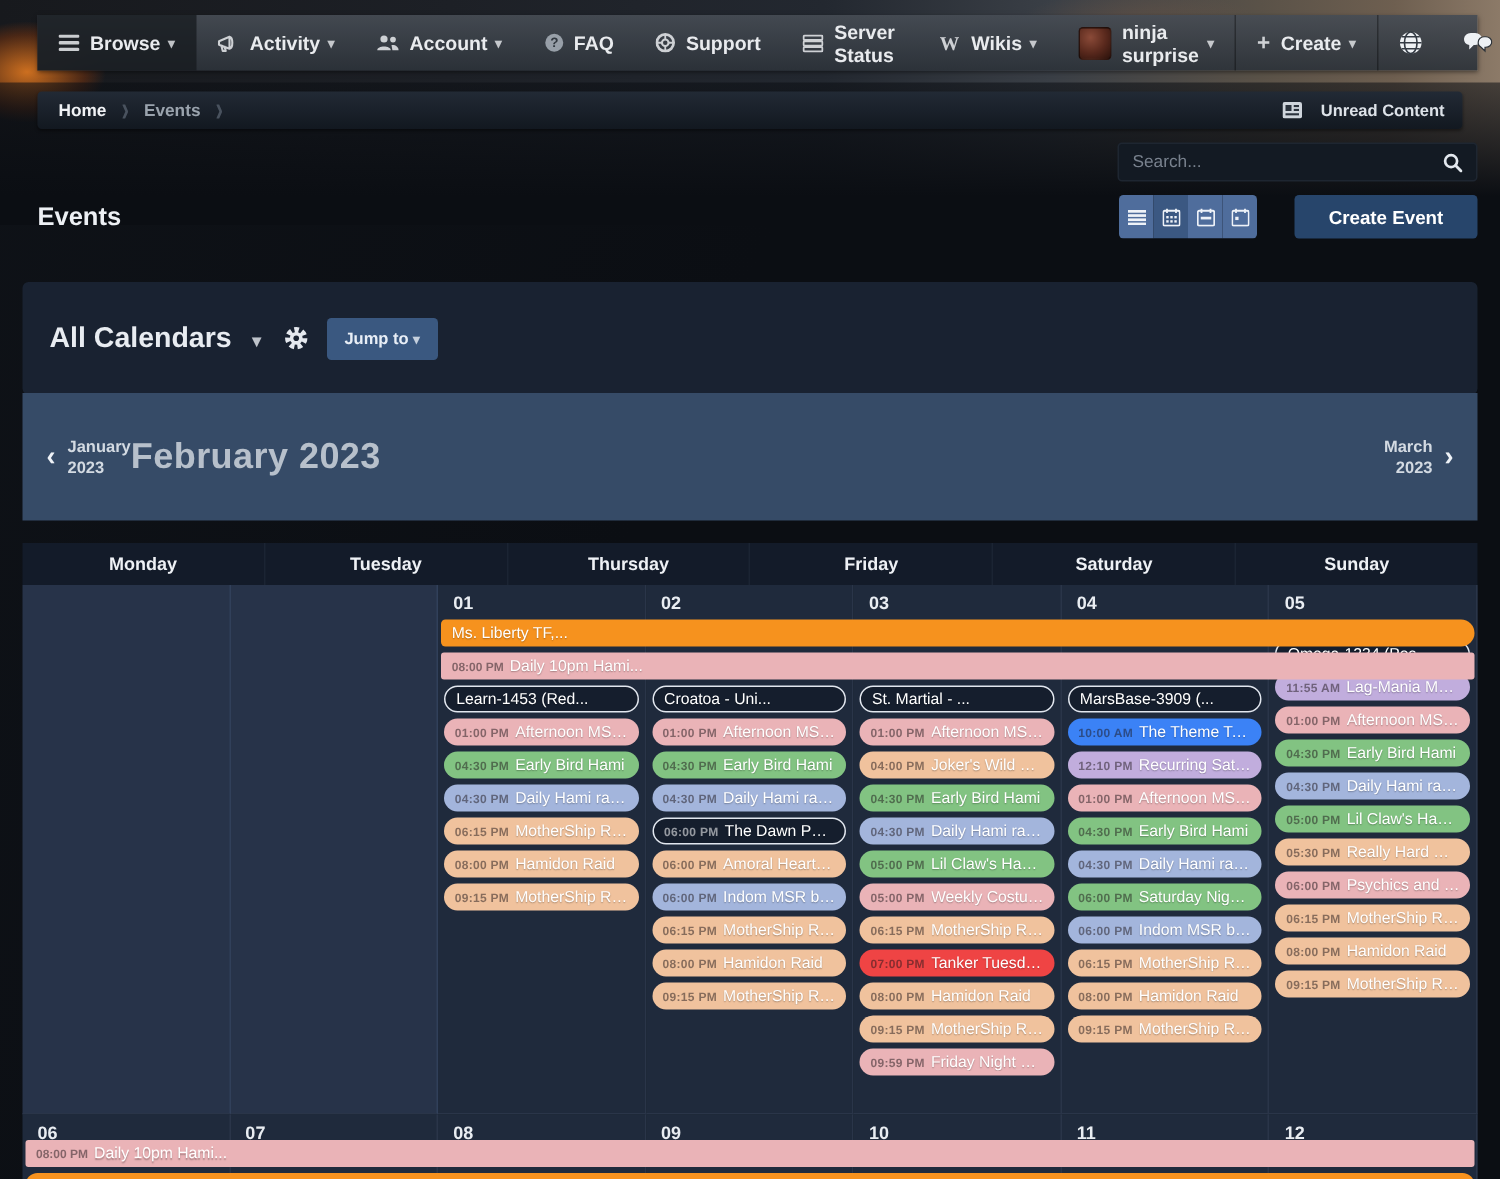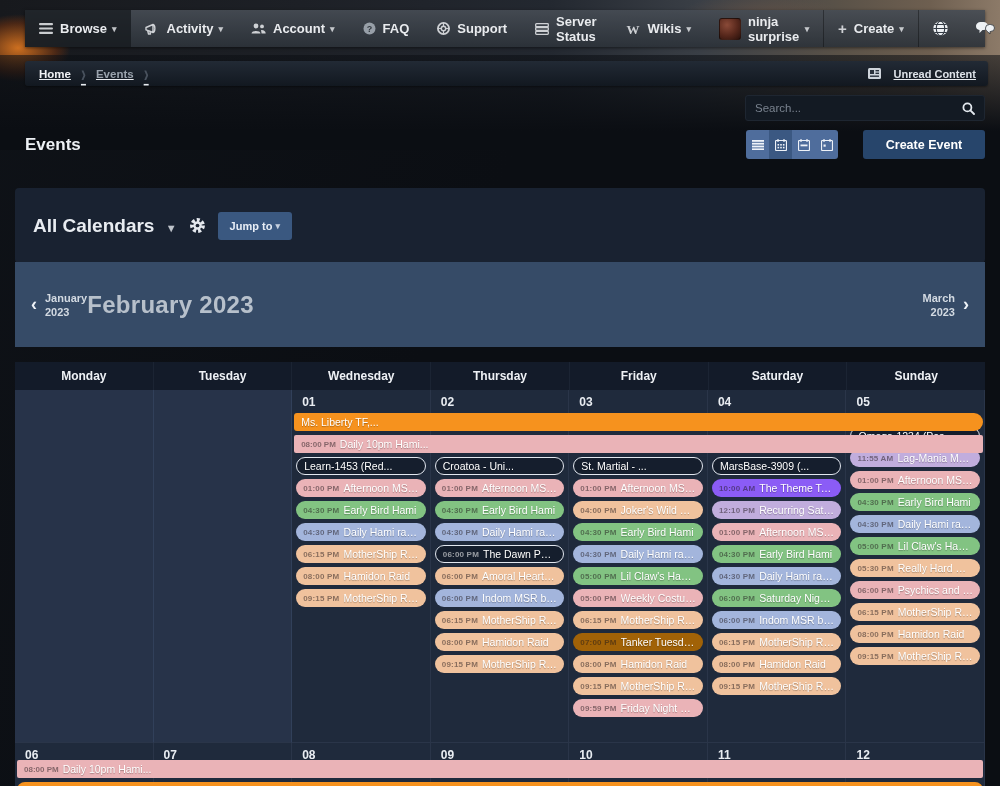--- a/index.html
+++ b/index.html
@@ -32,23 +32,23 @@
   .caret{font-size:9px;opacity:.8;margin-left:-2px;}
   .nav-right{margin-left:auto;display:flex;align-items:stretch;}
   .nav-sep{width:1px;background:rgba(0,0,0,.35);}
   .avatar{width:22px;height:22px;border-radius:3px;flex:none;
     background:radial-gradient(circle at 35% 30%, #8a4a38, #58281c 55%, #2c120c);
     border:1px solid rgba(0,0,0,.4);}
   .icon-btn{display:flex;align-items:center;padding:0 13px;cursor:pointer;color:#eef1f4;}
   svg{display:block;}
 
   
-  .crumbbar{position:absolute;left:25px;right:12px;top:61px;height:25px;border-radius:3px;
+  .crumbbar{position:absolute;left:25px;right:25px;top:61px;height:25px;border-radius:3px;
     background:linear-gradient(180deg,#222a35,#121820);display:flex;align-items:center;
-    font-size:11.5px;font-weight:700;box-shadow:0 1px 2px rgba(0,0,0,.4);text-decoration:underline;}
+    font-size:11.5px;font-weight:700;box-shadow:0 1px 2px rgba(0,0,0,.4);}
   .crumb{display:flex;align-items:center;height:100%;padding:0 14px;color:#f0f2f5;cursor:pointer;position:relative;}
   .crumb.dim{color:#9aa3ad;}
   .crumb-sep{color:#49525e;font-size:15px;transform:scaleY(1.6);margin:0 -4px;}
   .unread{margin-left:auto;display:flex;align-items:center;gap:13px;padding:0 12px;color:#dde2e8;font-size:11px;font-weight:700;cursor:pointer;}
 
   
   .search{position:absolute;right:15px;top:95px;width:240px;height:26px;border-radius:3px;
     background:#131a23;border:1px solid #1e2631;display:flex;align-items:center;padding:0 9px;cursor:text;}
   .search .ph{flex:1;font-size:11.5px;color:#79828e;}
 
@@ -349,21 +349,20 @@
       <span>2023</span>
     </span>
     <span class="m-chev">›</span>
   </div>
 </div>
 
 <div class="calendar">
   <div class="wk-head" id="wk-head">
       <div class="wd">Monday</div>
       <div class="wd">Tuesday</div>
-      <div class="wd">Wednesday</div>
       <div class="wd">Thursday</div>
       <div class="wd">Friday</div>
       <div class="wd">Saturday</div>
       <div class="wd">Sunday</div>
     </div>
   <div class="week week-1" id="week-1">
       <div class="day-cell out">
         <div class="events" style="padding-top: 63px;"></div>
       </div>
       <div class="day-cell out">
@@ -472,21 +471,21 @@
             <span class="n">Lil Claw's Hami...</span>
           </div>
           <div class="pill" style="background: rgb(234, 179, 183);">
             <span class="t">05:00 PM</span>
             <span class="n">Weekly Costume ...</span>
           </div>
           <div class="pill" style="background: rgb(240, 194, 157);">
             <span class="t">06:15 PM</span>
             <span class="n">MotherShip Raid</span>
           </div>
-          <div class="pill" style="background: #a16207; justify-content: center;">
+          <div class="pill" style="background: #ef4444; justify-content: center;">
             <span class="t">07:00 PM</span>
             <span class="n">Tanker Tuesday ...</span>
           </div>
           <div class="pill" style="background: rgb(240, 194, 157);">
             <span class="t">08:00 PM</span>
             <span class="n">Hamidon Raid</span>
           </div>
           <div class="pill" style="background: rgb(240, 194, 157);">
             <span class="t">09:15 PM</span>
             <span class="n">MotherShip Raid</span>
@@ -496,21 +495,21 @@
             <span class="n">Friday Night Mi...</span>
           </div>
         </div>
       </div>
       <div class="day-cell">
         <div class="day-num">04</div>
         <div class="events" style="padding-top: 63px;">
           <div class="pill outline">
             <span class="n">MarsBase-3909 (...</span>
           </div>
-          <div class="pill" style="background: #8b5cf6;">
+          <div class="pill" style="background: #3b82f6;">
             <span class="t">10:00 AM</span>
             <span class="n">The Theme Team</span>
           </div>
           <div class="pill" style="background: rgb(193, 173, 221);">
             <span class="t">12:10 PM</span>
             <span class="n">Recurring Satur...</span>
           </div>
           <div class="pill" style="background: rgb(234, 179, 183);">
             <span class="t">01:00 PM</span>
             <span class="n">Afternoon MSR(M...</span>

